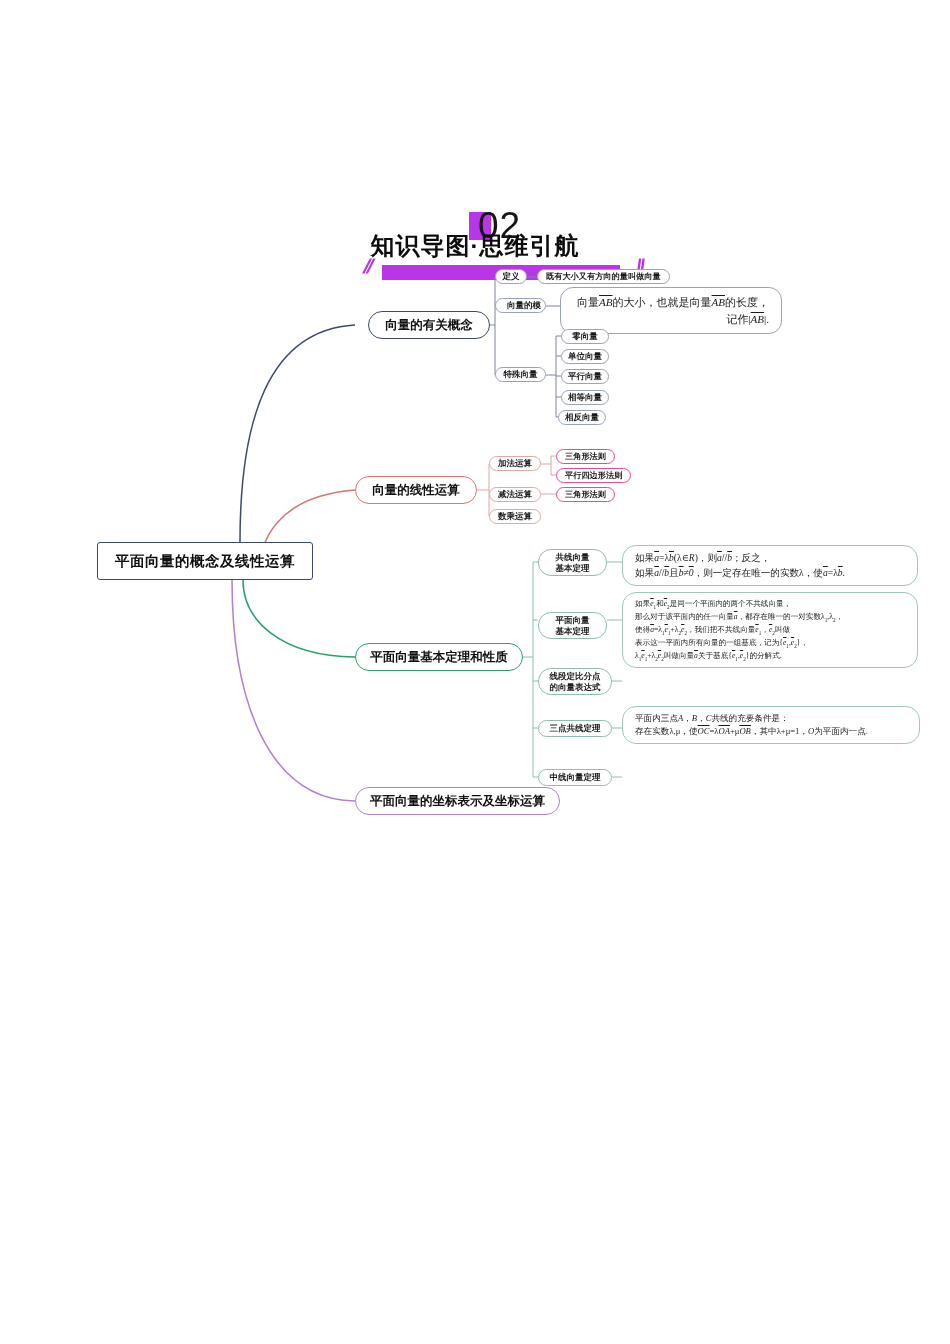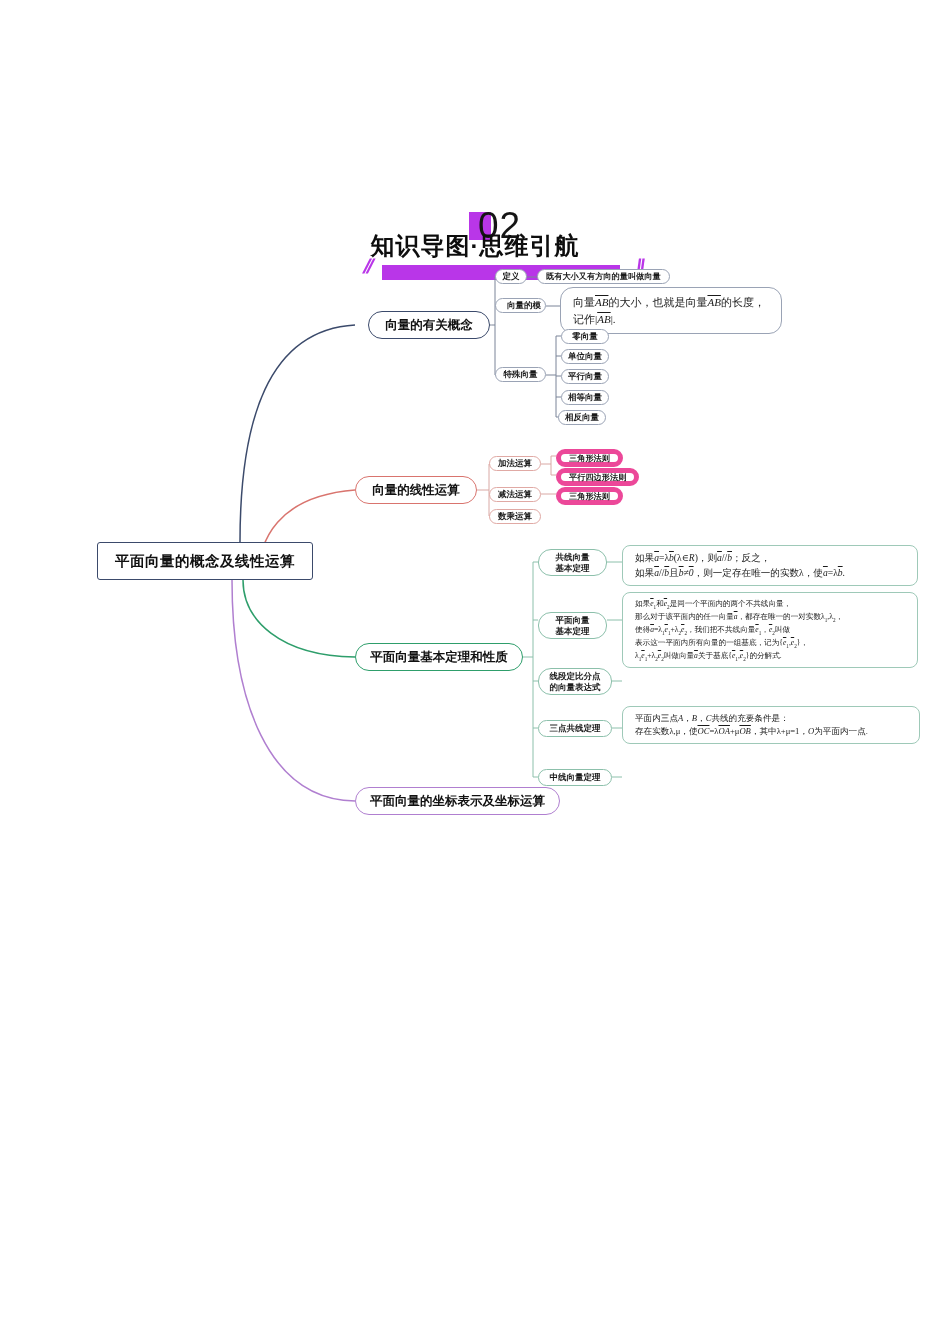--- a/index.html
+++ b/index.html
@@ -42,26 +42,26 @@
   .l2{border:1px solid #9aa3b5;border-radius:11px;font-size:8.5px;font-weight:bold;
       color:#1a1a1a;height:15px;background:#fff;}
   .l2g{border:1px solid #8cc0ab;border-radius:13px;font-size:8.5px;font-weight:bold;
        color:#1a1a1a;background:#fff;flex-direction:column;line-height:1.25;}
   .l2r{border:1px solid #e0a9a4;border-radius:11px;font-size:8.5px;font-weight:bold;
        color:#1a1a1a;height:15px;background:#fff;}
 
   
   .l3{border:1px solid #9aa3b5;border-radius:10px;font-size:8.2px;font-weight:bold;
       color:#1a1a1a;height:15px;padding:0 8px;background:#fff;white-space:nowrap;}
-  .l3r{border:5px solid #ec4899;border-radius:10px;font-size:8.2px;font-weight:bold;
+  .l3r{border:1px solid #ec4899;border-radius:10px;font-size:8.2px;font-weight:bold;
        color:#1a1a1a;height:15px;padding:4px 8px;background:#fff;white-space:nowrap;}
 
   .detail{border:1px solid #9aa3b5;border-radius:13px;background:#fff;
-          display:block;padding:6px 12px;}
-  .detail-g{border:1px solid #9ec9b8;border-radius:8px;background:#fff;
+          display:block;padding:6px 12px;text-align:right;}
+  .detail-g{border:1px solid #9ec9b8;border-radius:14px;background:#fff;
             display:block;padding:5px 12px;}
   .dl{font-family:"Liberation Serif","DejaVu Serif",serif;color:#1a1a1a;
       white-space:nowrap;}
 
   .sz11{font-size:11px;line-height:1.5;}
   .sz10{font-size:9.6px;line-height:1.52;}
   .sz8{font-size:7.6px;line-height:1.62;}
   .sz9{font-size:8.6px;line-height:1.5;}
 
   .ovr{text-decoration:overline;}

